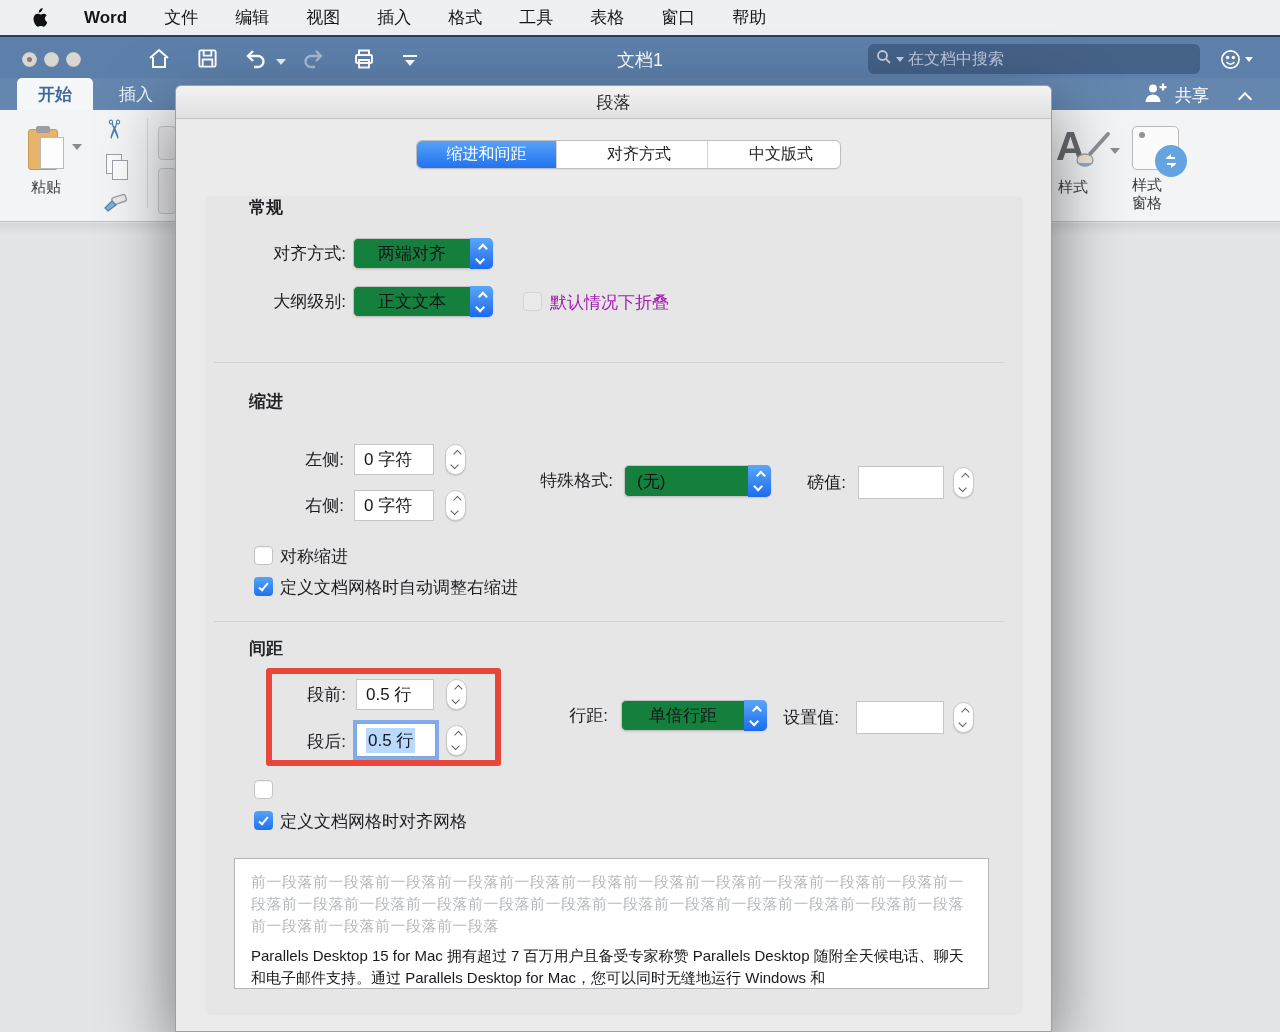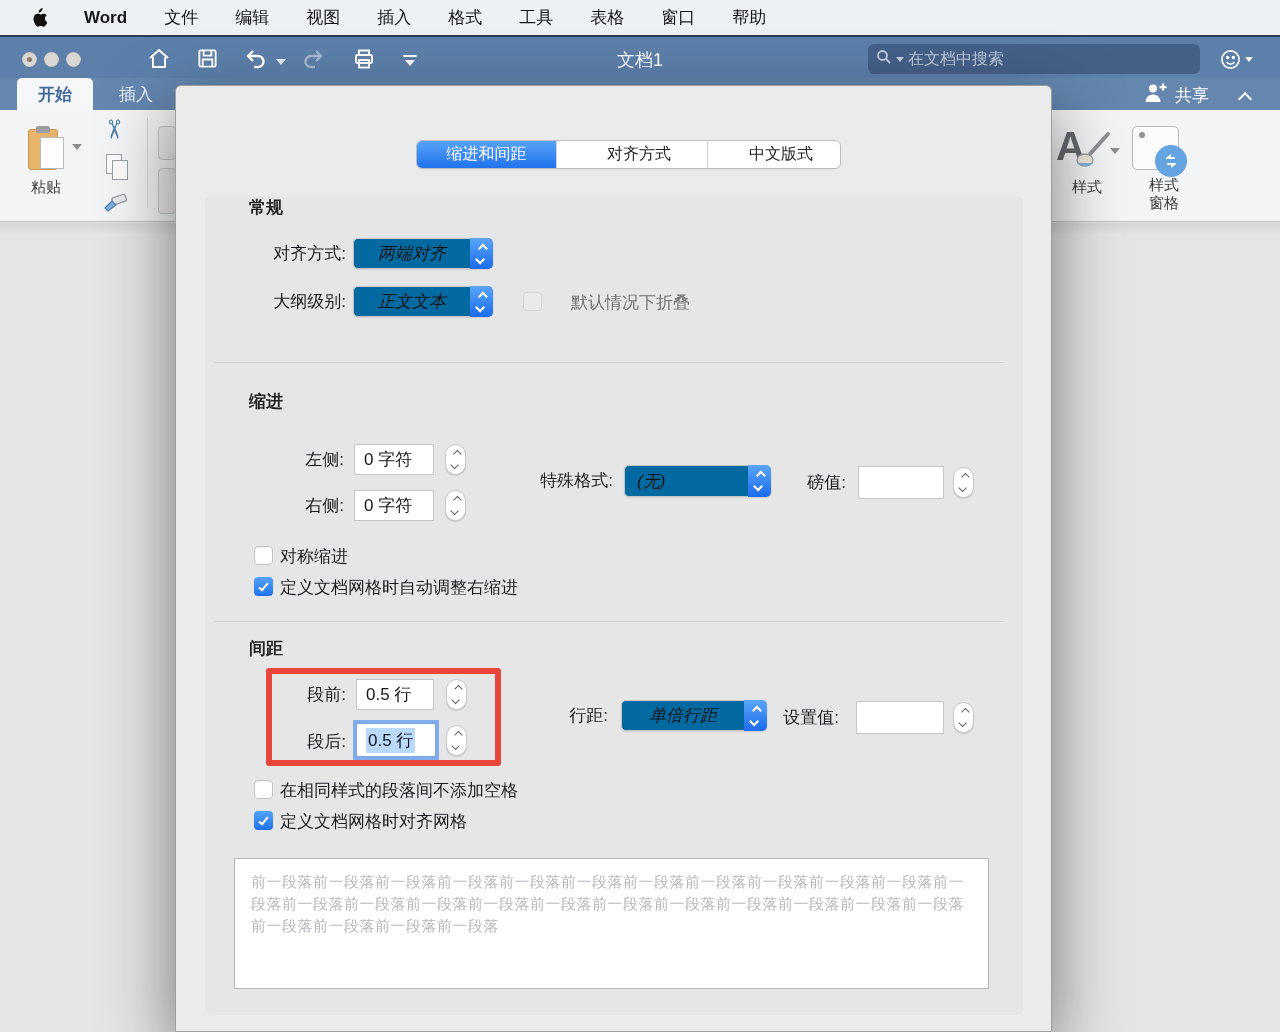--- a/index.html
+++ b/index.html
@@ -59,21 +59,21 @@
     background:#fdfdfd; border:1px solid #b7b9bb; }
   .small-tri { width:0; height:0; border-left:5px solid transparent;
     border-right:5px solid transparent; border-top:6px solid #8a8d90; }
   .cuticon { font-size:26px; color:#4b7fae; transform:rotate(90deg); }
   .copypage { width:16px; height:20px; background:#fbfbfc; border:1.5px solid #9aa0a6; }
   .copypage.back { left:0; top:0; }
   .copypage.front { left:6px; top:6px; }
   .vdivider { width:1px; background:#d7d8d9; }
   .partialbtn { background:#ececee; border:1px solid #c9cacc; border-radius:4px; }
   .styleA { font-size:40px; font-weight:700; color:#66696e; }
-  .grp-label { font-size:15px; color:#3c3d3f; text-align:right; line-height:18px; }
+  .grp-label { font-size:15px; color:#3c3d3f; text-align:left; line-height:18px; }
   .stylepane-ic { width:47px; height:44px; background:#fbfbfc; border:1px solid #b9babc;
     border-radius:5px; }
   .stylepane-dot { position:absolute; left:6px; top:5px; width:6px; height:6px;
     border-radius:50%; background:#8f9296; }
   .bluecircle { position:absolute; left:22px; top:18px; width:32px; height:32px;
     border-radius:50%; background:#64a4e0; display:flex; align-items:center;
     justify-content:center; }
 
   
   .dialog { left:175px; top:85px; width:877px; height:947px; background:#ebebeb;
@@ -91,22 +91,22 @@
     background:#fff; box-shadow:0 1px 1px rgba(0,0,0,.06);gap:14px; }
   .seg { display:flex; align-items:center; justify-content:center;
     font-size:16px; color:#262628; border-right:1px solid #d2d2d4; }
   .seg:last-child { border-right:none; }
   .seg.active { background:linear-gradient(#57a2f6,#2173ef); color:#fff; }
 
   .sect-title { font-size:17px; font-weight:700; color:#222326; }
   .flabel { font-size:17px; color:#1d1e21; text-align:right; }
   .divider { height:1px; background:#d2d2d3; }
 
-  .dd { background:#0369a1; border:1px solid #c4c4c6; border-radius:5px;
-    box-shadow:0 1px 2px rgba(0,0,0,.10); display:flex;font-style:italic; }
+  .dd { background:#15803d; border:1px solid #c4c4c6; border-radius:5px;
+    box-shadow:0 1px 2px rgba(0,0,0,.10); display:flex; }
   .dd-text { flex:1; display:flex; align-items:center; justify-content:center;
     font-size:17px; color:#141518; }
   .dd-cap { width:23px; margin:-1px -1px -1px 0;
     background:linear-gradient(#5ba6f8,#1b6bee); border-radius:0 5px 5px 0;
     display:flex; flex-direction:column; align-items:center; justify-content:center;
     gap:4px; }
   .chev { width:7px; height:7px; border-style:solid; border-width:2px 2px 0 0; }
   .chev.up { transform:rotate(-45deg) translate(1px,1px); }
   .chev.dn { transform:rotate(135deg) translate(1px,1px); }
   .chev.white { border-color:#fff; }
@@ -122,21 +122,21 @@
     display:flex; flex-direction:column; align-items:center; justify-content:center; gap:5px; }
 
   .cb { width:19px; height:19px; border-radius:4px; }
   .cb.off { background:#fff; border:1px solid #c3c3c5; box-shadow:inset 0 1px 1px rgba(0,0,0,.06); }
   .cb.on { background:linear-gradient(#55a3f8,#1f72ee); display:flex;
     align-items:center; justify-content:center; }
   .cb.disabled { background:#eaeaea; border:1px solid #d4d4d5; }
   .tick { width:5px; height:10px; border:solid #fff; border-width:0 2.2px 2.2px 0;
     transform:rotate(40deg); margin-top:-2px; }
   .cb-label { font-size:17px; color:#1d1e21; }
-  .cb-label.disabled { color:#737373;margin-left:21px; }
+  .cb-label.disabled { color:#a21caf; }
 
   .redbox { left:90px; top:582px; width:235px; height:98px;
     border:6px solid #e8463a; border-radius:3px; }
 
   .preview { left:58px; top:772px; width:755px; height:131px; background:#fff;
     border:1px solid #b4b5b7; padding:12px 16px 0 16px; overflow:hidden; }
   .pv-gray { font-size:15px; line-height:22px; color:#b5b8bb; letter-spacing:.5px;
     word-break:break-all; }
   .pv-black { font-size:15px; line-height:22px; color:#18191c; margin-top:8px; }
 </style>
@@ -299,20 +299,23 @@
         <div>样式</div>
         <div>窗格</div>
       </div>
     </div>
   </div>
 
   <div class="abs" style="left:0;top:223px;width:1280px;height:809px;
        background:linear-gradient(rgba(0,0,0,.07),rgba(0,0,0,0) 12px),#e3e5e7"></div>
 
   <div class="abs dialog">
+    <div class="abs dlg-titlebar">
+      <span>段落</span>
+    </div>
 
     <div class="abs panel"></div>
 
     <div class="abs segwrap">
       <div class="seg active" style="width:140px">缩进和间距</div>
       <div class="seg" style="width:137px">对齐方式</div>
       <div class="seg" style="width:118px">中文版式</div>
     </div>
 
     <div class="abs sect-title" style="left:73px;top:110px">常规</div>
@@ -408,24 +411,24 @@
     <div class="abs flabel" style="left:70px;top:639px;width:100px;line-height:33px">段后:</div>
     <div class="abs field focus" style="left:180px;top:637px;width:80px;height:34px">
       <span class="sel">0.5 行</span>
     </div>
     <div class="abs stepper" style="left:270px;top:639px">
       <i class="chev up gray"></i>
         <i class="chev dn gray"></i>
       </div>
 
     <div class="abs cb off" style="left:78px;top:694px"></div>
-    <div class="abs cb-label" style="left:104px;top:693px">在相同样式的段落间不添加空格</div>
     <div class="abs cb on" style="left:78px;top:725px">
         <span class="tick"></span>
       </div>
     <div class="abs cb-label" style="left:104px;top:724px">定义文档网格时对齐网格</div>
 
     <div class="abs preview">
       <div class="pv-gray">前一段落前一段落前一段落前一段落前一段落前一段落前一段落前一段落前一段落前一段落前一段落前一段落前一段落前一段落前一段落前一段落前一段落前一段落前一段落前一段落前一段落前一段落前一段落前一段落前一段落前一段落前一段落</div>
+      <div class="pv-black">Parallels Desktop 15 for Mac 拥有超过 7 百万用户且备受专家称赞 Parallels Desktop 随附全天候电话、聊天和电子邮件支持。通过 Parallels Desktop for Mac，您可以同时无缝地运行 Windows 和</div>
     </div>
   </div>
 
 </div>
 
 </body></html>

